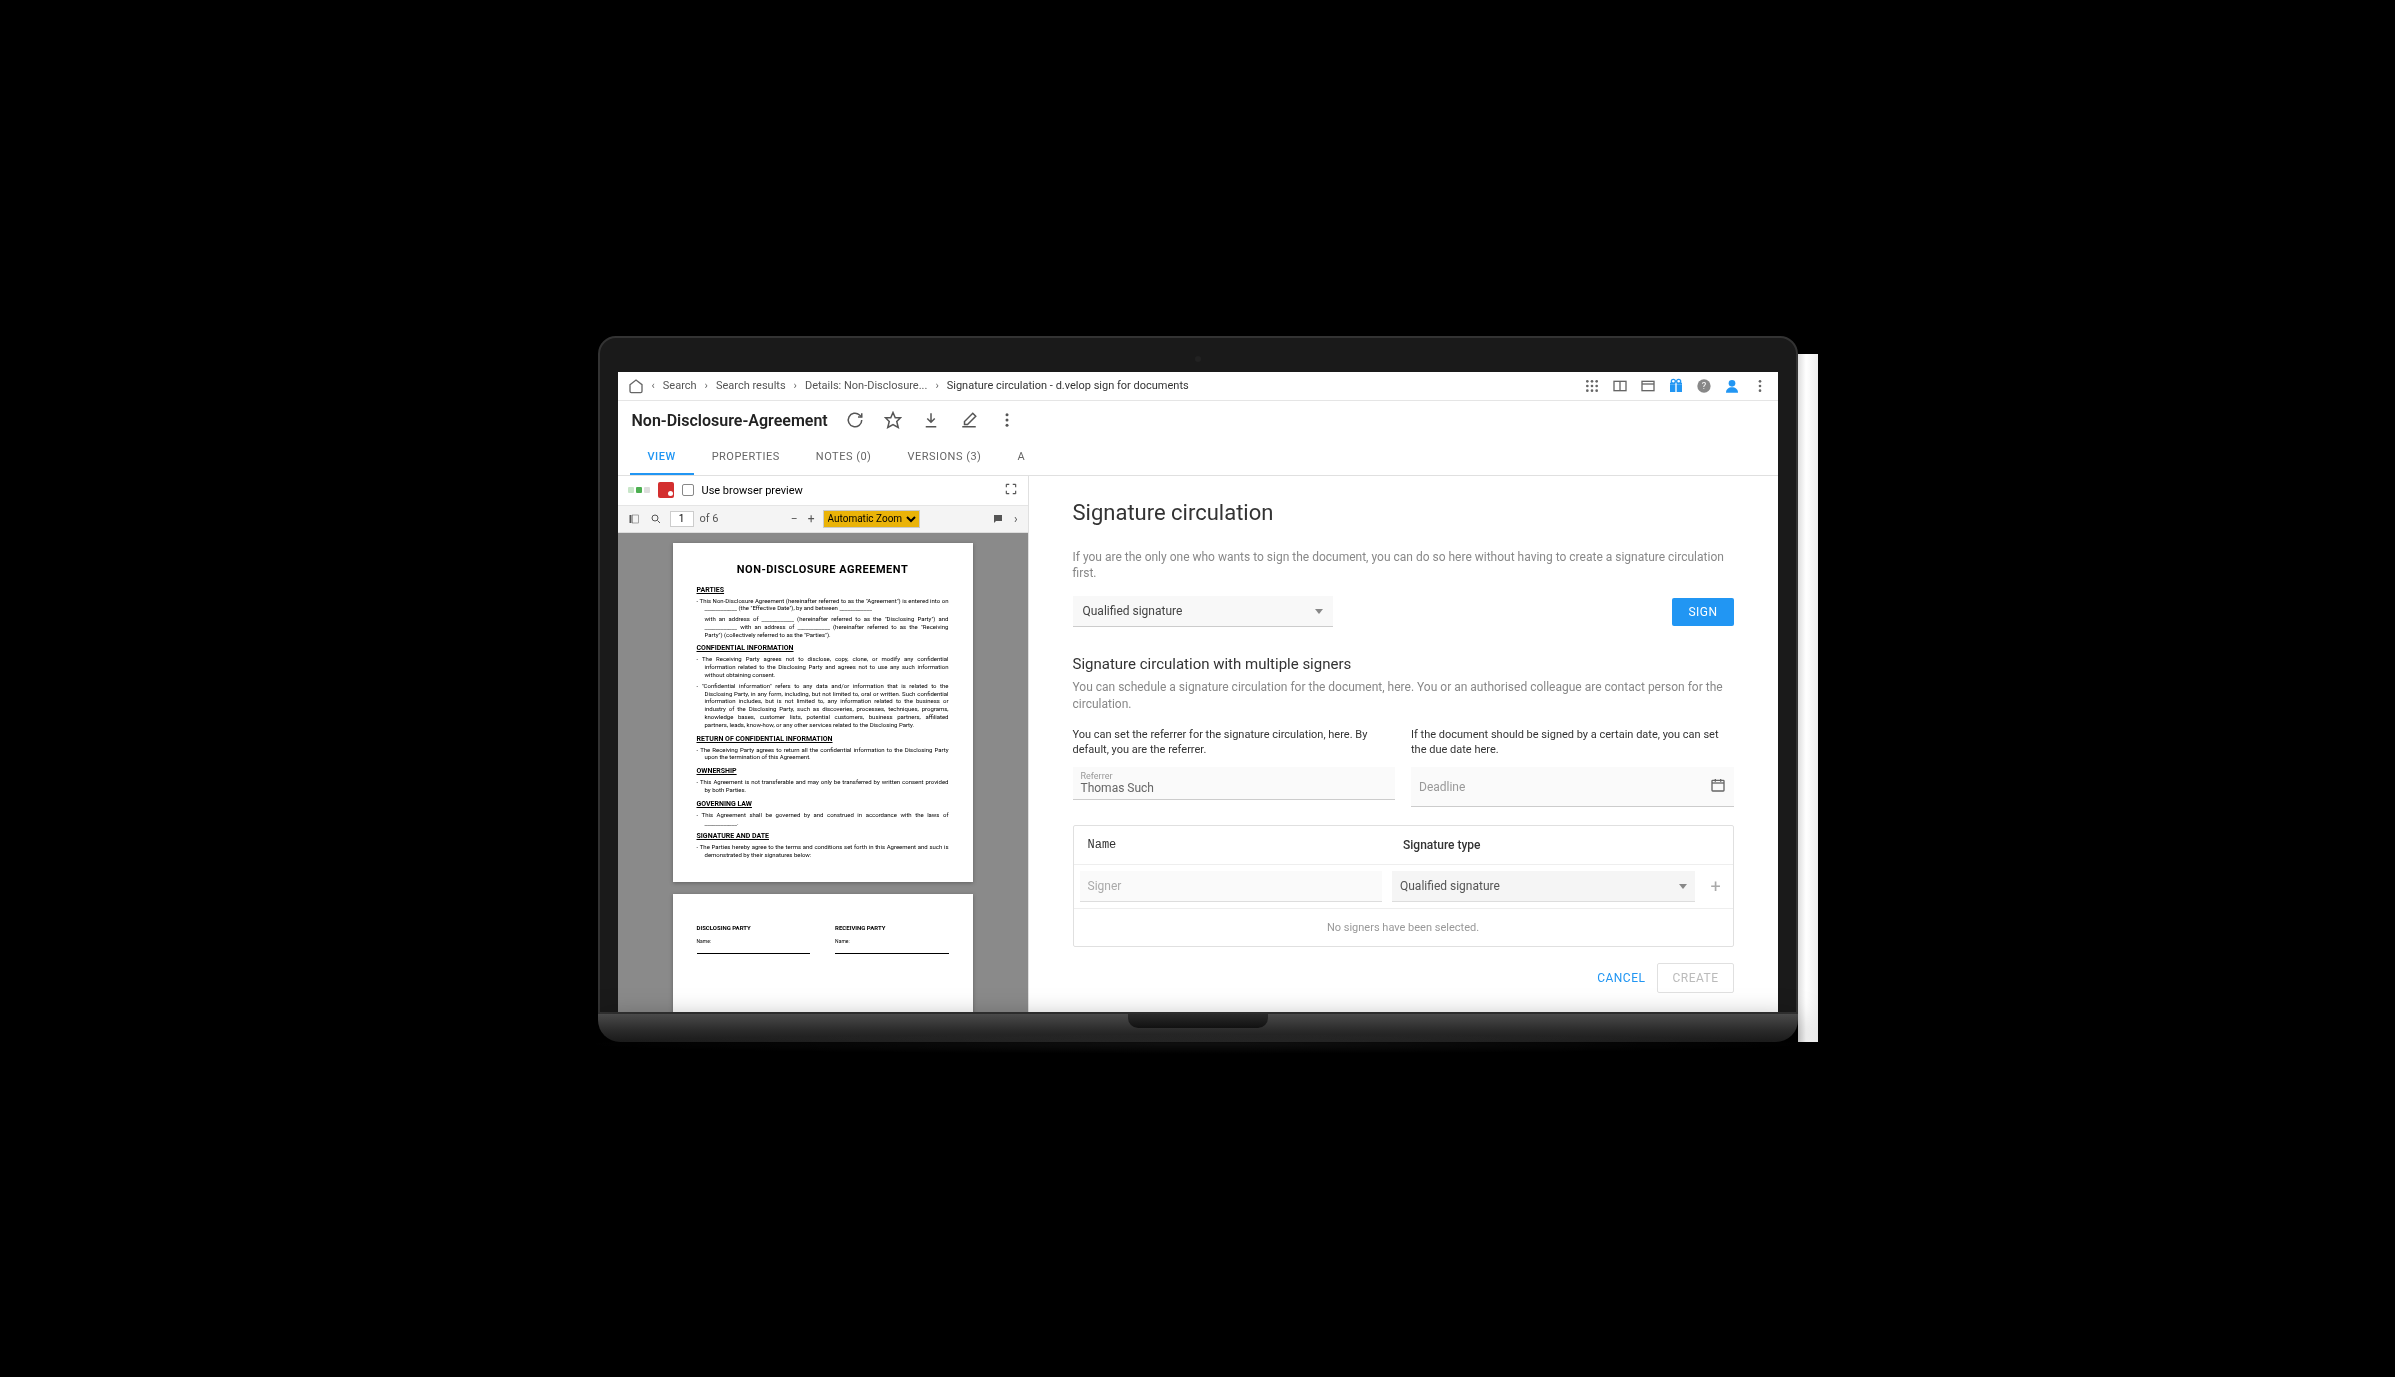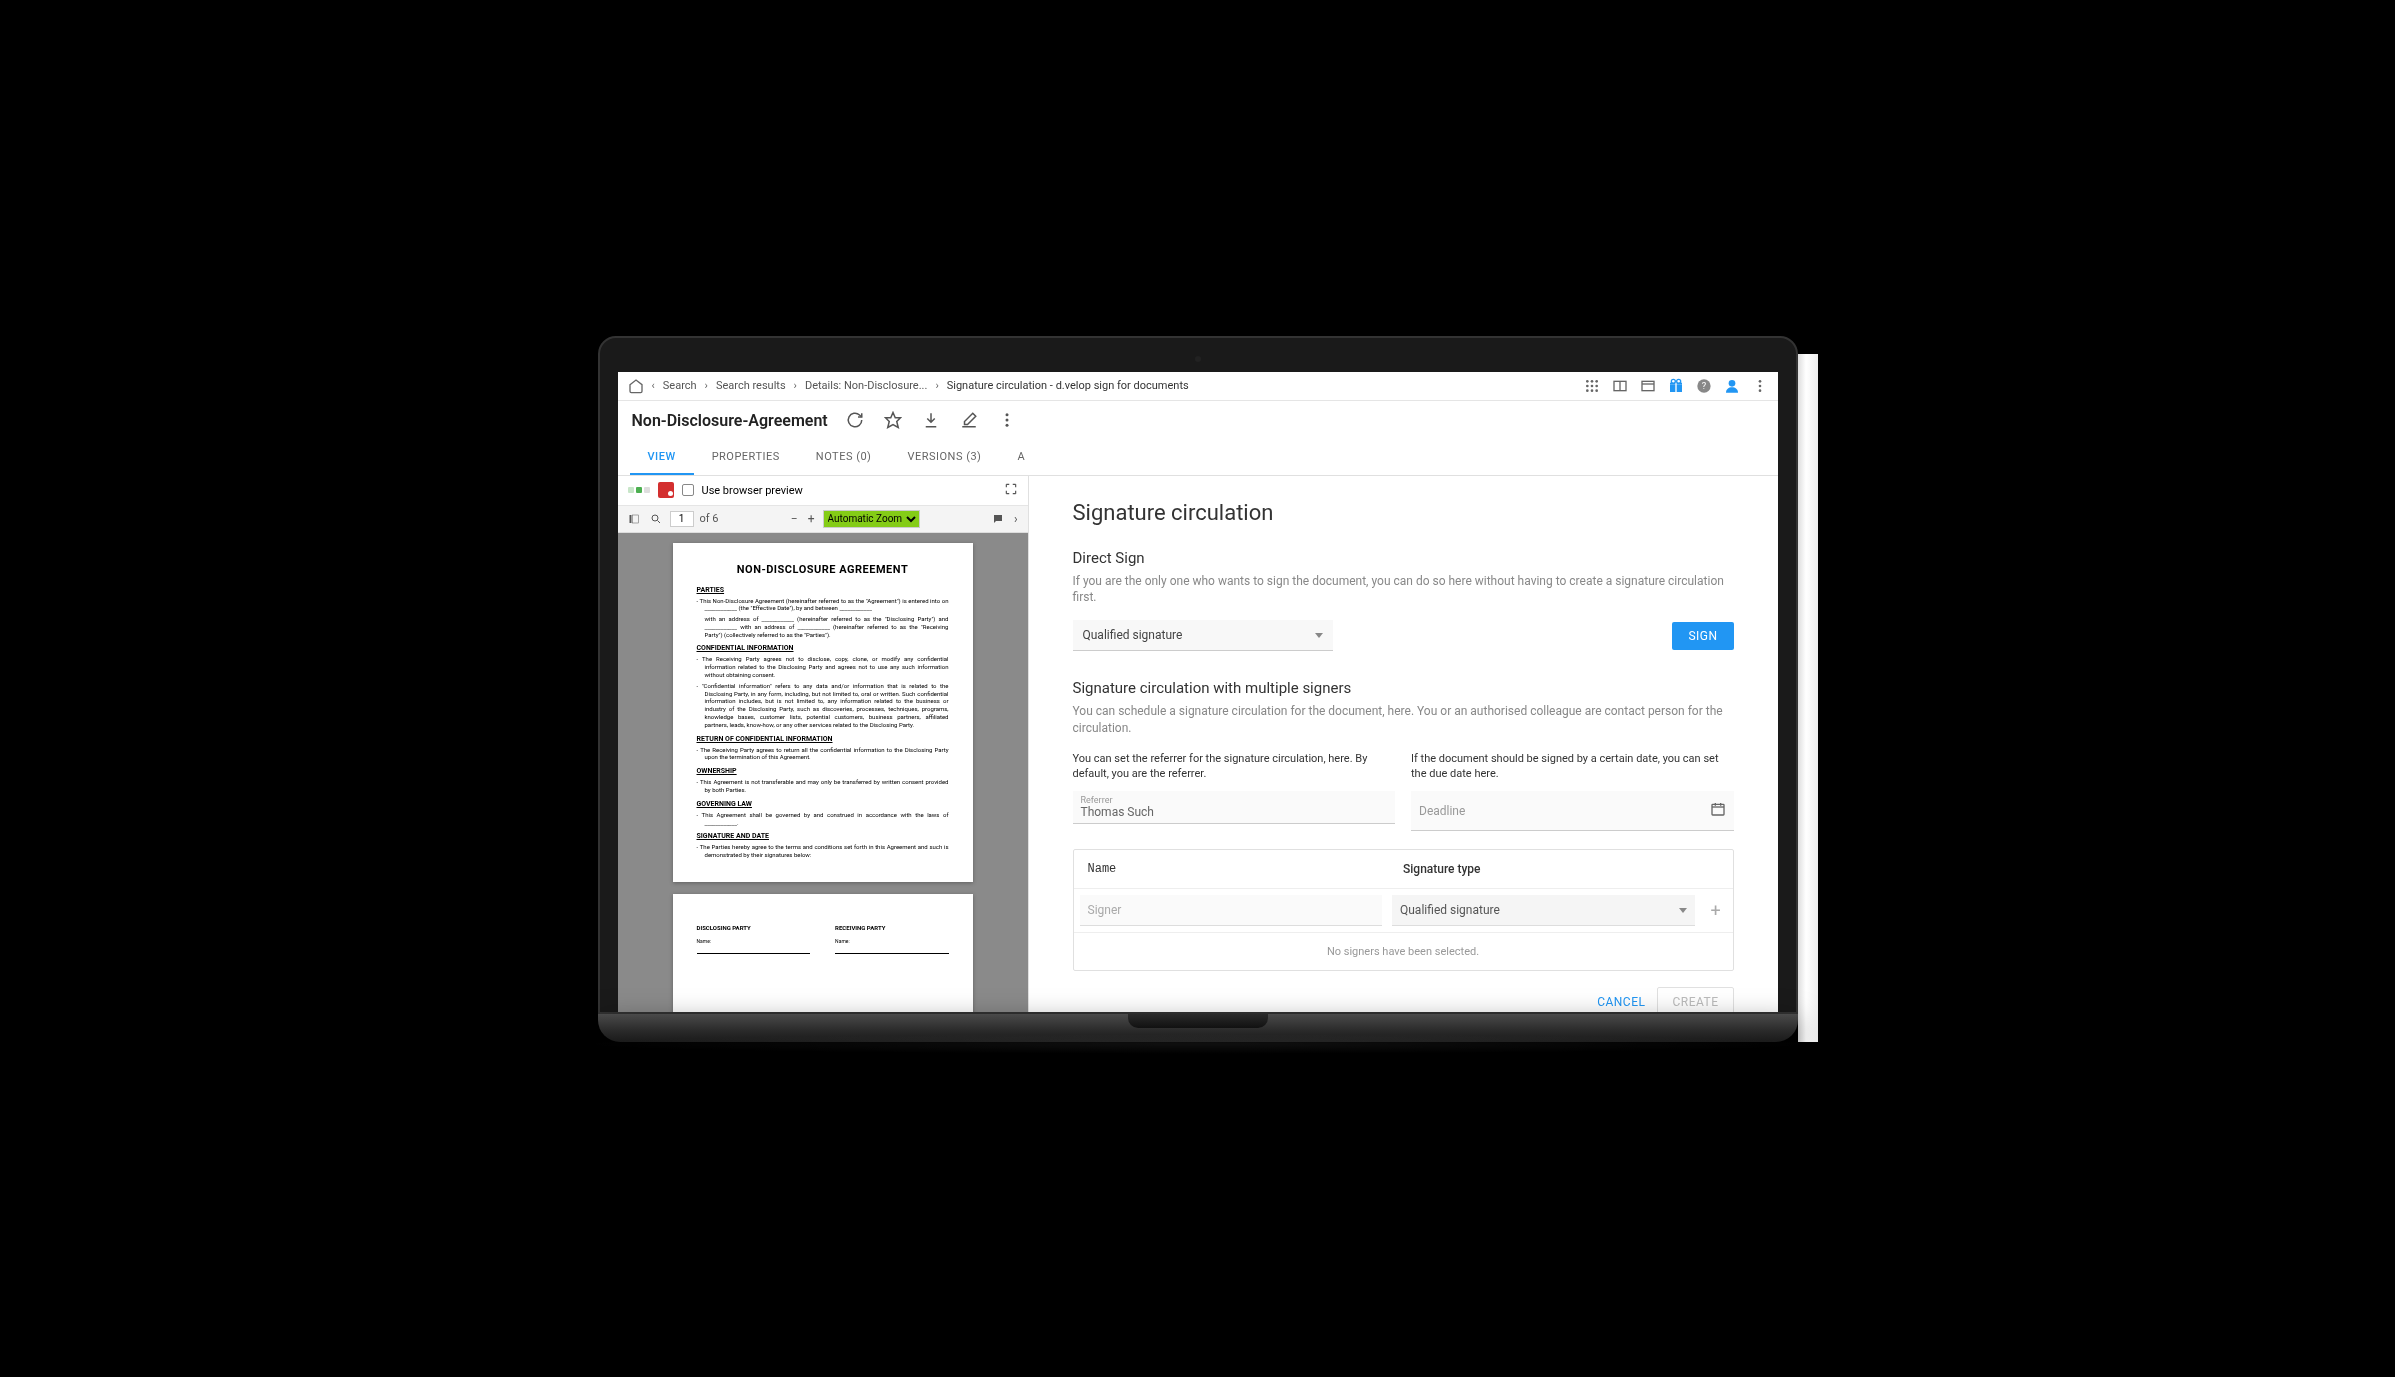--- a/index.html
+++ b/index.html
@@ -51,21 +51,21 @@
     .tdot.g2 { background: #4caf50; }
     .tdot.g3 { background: #dedede; }
     .pdf-icon { width: 16px; height: 16px; background: #d32f2f; border-radius: 2px; position: relative; }
     .pdf-icon::after { content: ""; position: absolute; right: 1px; bottom: 2px; width: 5px; height: 5px; background: #fff; border-radius: 50%; }
     .checkbox-faux { width: 12px; height: 12px; border: 1px solid #888; border-radius: 2px; }
     .expand-ic { color: #555; cursor: pointer; }
 
     
     .pdf-toolbar { display: flex; align-items: center; gap: 6px; padding: 4px 8px; background: #f4f4f4; border-bottom: 1px solid #ddd; font-size: 11px; color: #555; }
     .pdf-toolbar .pg-input { width: 24px; height: 16px; font-size: 10px; text-align: center; border: 1px solid #ccc; }
-    .pdf-toolbar select { font-size: 10px; height: 18px; border: 1px solid #ccc; background: #84cc16; }
+    .pdf-toolbar select { font-size: 10px; height: 18px; border: 1px solid #ccc; background: #eab308; }
     .pdf-toolbar .spacer { flex: 1; }
     .pdf-toolbar .tbtn { cursor: pointer; padding: 0 2px; font-size: 12px; color: #555; display: inline-flex; align-items: center; }
     .pdf-toolbar svg { width: 12px; height: 12px; }
 
     
     .doc-pages { flex: 1; background: #8a8a8a; padding: 10px 8px; overflow-y: auto; }
     .page { background: #fff; margin: 0 auto 12px; width: 300px; box-shadow: 0 1px 4px rgba(0,0,0,0.3); padding: 20px 24px; font-family: "Times New Roman", serif; font-size: 7px; color: #000; }
     .page h1 { text-align: center; font-size: 11px; font-weight: bold; margin-bottom: 10px; letter-spacing: 0.5px; }
     .page .section-h { text-decoration: underline; font-weight: bold; font-size: 7px; margin: 6px 0 3px; }
     .page p, .page li { font-size: 6px; line-height: 1.3; text-align: justify; margin-bottom: 3px; }
@@ -327,21 +327,20 @@
                   <div class="sig-field"></div>
                 </div>
               </div>
             </div>
           </div>
         </div>
 
         <div class="right-pane">
           <h1 class="rp-h1">Signature circulation</h1>
 
-          <h2 class="rp-h2">Direct Sign</h2>
           <p class="rp-desc">If you are the only one who wants to sign the document, you can do so here without having to create a signature circulation first.</p>
           <div class="direct-sign-row">
             <div class="select-faux">
               <span>Qualified signature</span>
               <span class="caret-down"></span>
             </div>
             <button class="sign-btn">SIGN</button>
           </div>
 
           <h2 class="rp-h2">Signature circulation with multiple signers</h2>

